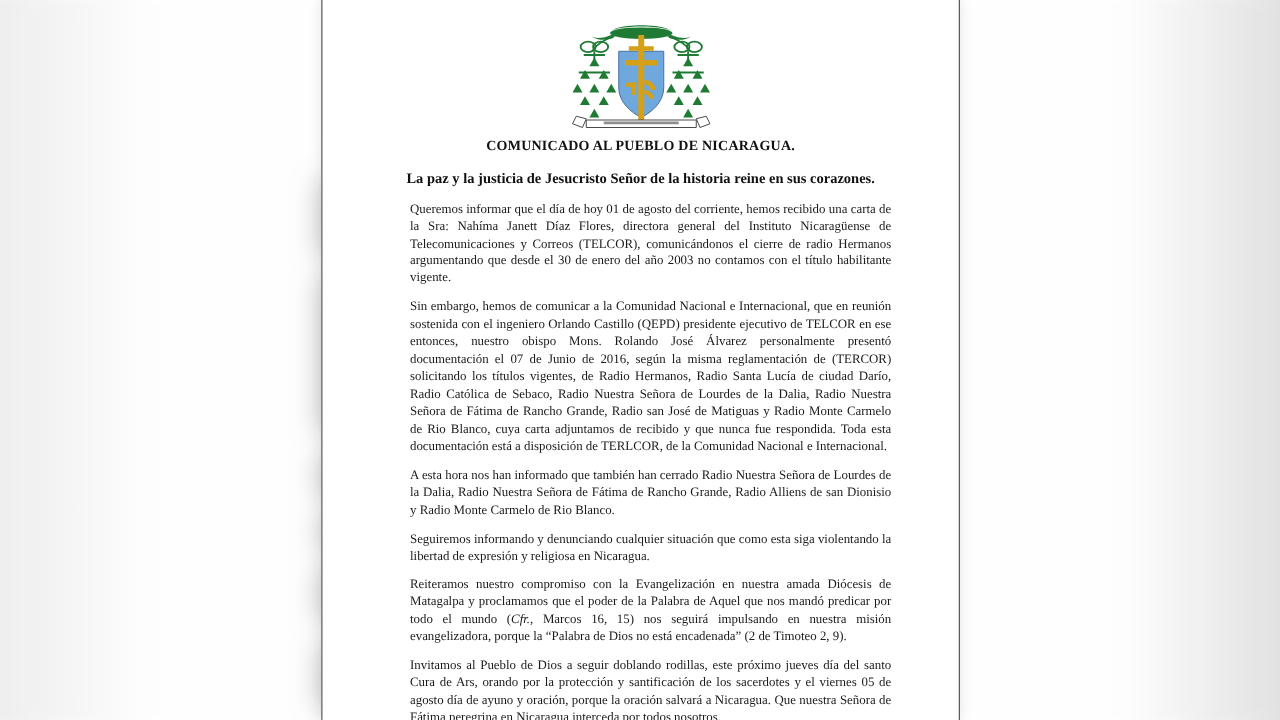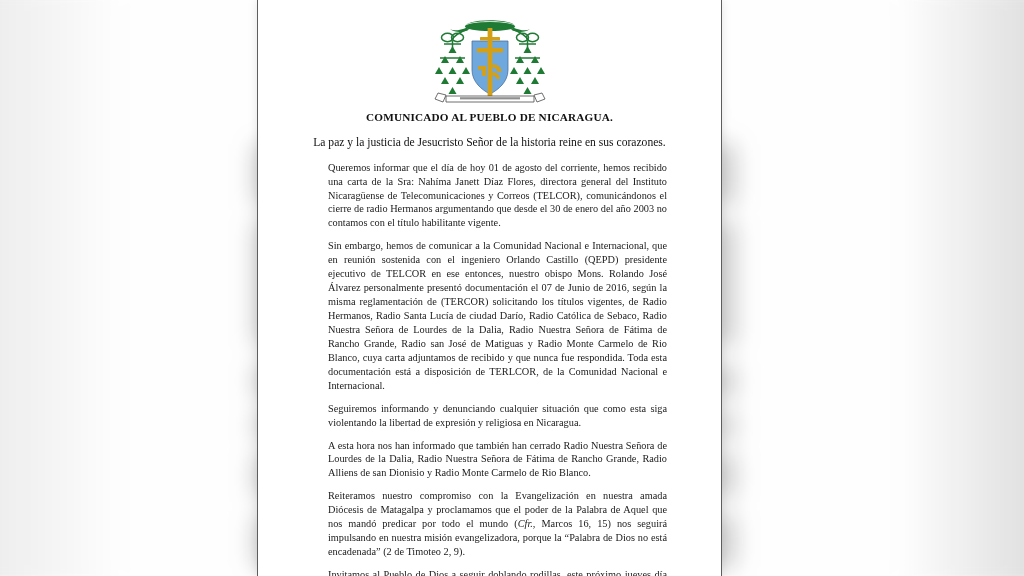--- a/index.html
+++ b/index.html
@@ -65,21 +65,21 @@
     right: 0; top: 0;
     width: 150px; height: 576px;
     background: linear-gradient(to left, #d8d8d8, #ffffff);
   }
 
   
   .page {
     position: absolute;
     left: 257px;
     top: 0;
-    width: 465px;
+    width: 511px;
     height: 576px;
     background: #ffffff;
     border-left: 1.5px solid #5d5d5d;
     border-right: 1.5px solid #5d5d5d;
     box-sizing: border-box;
     box-shadow: 0 0 10px rgba(0,0,0,0.10);
   }
 
   .page-inner {
     padding: 14px 54px 0 54px;
@@ -101,21 +101,21 @@
     text-align: center;
     font-weight: bold;
     font-size: 11.2px;
     letter-spacing: 0.2px;
     color: #111111;
     margin: 2px 0 0 0;
     line-height: 1.3;
   }
   .subtitle {
     text-align: center;
-    font-weight: normal;
+    font-weight: bold;
     font-size: 11.6px;
     color: #111111;
     margin: 10px 0 0 0;
     line-height: 1.3;
   }
 
   
   .body-copy { margin-top: 11px; }
   .para {
     text-align: justify;
@@ -221,22 +221,22 @@
           </g>
         </svg>
       </div>
 
       <div class="title">COMUNICADO AL PUEBLO DE NICARAGUA.</div>
       <div class="subtitle">La paz y la justicia de Jesucristo Señor de la historia reine en sus corazones.</div>
 
       <div class="body-copy">
         <p class="para">Queremos informar que el día de hoy 01 de agosto del corriente, hemos recibido una carta de la Sra: Nahíma Janett Díaz Flores, directora general del Instituto Nicaragüense de Telecomunicaciones y Correos (TELCOR), comunicándonos el cierre de radio Hermanos argumentando que desde el 30 de enero del año 2003 no contamos con el título habilitante vigente.</p>
         <p class="para">Sin embargo, hemos de comunicar a la Comunidad Nacional e Internacional, que en reunión sostenida con el ingeniero Orlando Castillo (QEPD) presidente ejecutivo de TELCOR en ese entonces, nuestro obispo Mons. Rolando José Álvarez personalmente presentó documentación el 07 de Junio de 2016, según la misma reglamentación de (TERCOR) solicitando los títulos vigentes, de Radio Hermanos, Radio Santa Lucía de ciudad Darío, Radio Católica de Sebaco, Radio Nuestra Señora de Lourdes de la Dalia, Radio Nuestra Señora de Fátima de Rancho Grande, Radio san José de Matiguas y Radio Monte Carmelo de Rio Blanco, cuya carta adjuntamos de recibido y que nunca fue respondida. Toda esta documentación está a disposición de TERLCOR, de la Comunidad Nacional e Internacional.</p>
+        <p class="para">A esta hora nos han informado que también han cerrado Radio Nuestra Señora de Lourdes de la Dalia, Radio Nuestra Señora de Fátima de Rancho Grande, Radio Alliens de san Dionisio y Radio Monte Carmelo de Rio Blanco.</p>
         <p class="para">Seguiremos informando y denunciando cualquier situación que como esta siga violentando la libertad de expresión y religiosa en Nicaragua.</p>
-        <p class="para">A esta hora nos han informado que también han cerrado Radio Nuestra Señora de Lourdes de la Dalia, Radio Nuestra Señora de Fátima de Rancho Grande, Radio Alliens de san Dionisio y Radio Monte Carmelo de Rio Blanco.</p>
         <p class="para"><span>Reiteramos nuestro compromiso con la Evangelización en nuestra amada Diócesis de Matagalpa y proclamamos que el poder de la Palabra de Aquel que nos mandó predicar por todo el mundo (</span><em>Cfr.</em><span>, Marcos 16, 15) nos seguirá impulsando en nuestra misión evangelizadora, porque la “Palabra de Dios no está encadenada” (2 de Timoteo 2, 9).</span></p>
         <p class="para">Invitamos al Pueblo de Dios a seguir doblando rodillas, este próximo jueves día del santo Cura de Ars, orando por la protección y santificación de los sacerdotes y el viernes 05 de agosto día de ayuno y oración, porque la oración salvará a Nicaragua. Que nuestra Señora de Fátima peregrina en Nicaragua interceda por todos nosotros.</p>
       </div>
 
     </div>
   </div>
 
 </div>
 
 </body></html>

